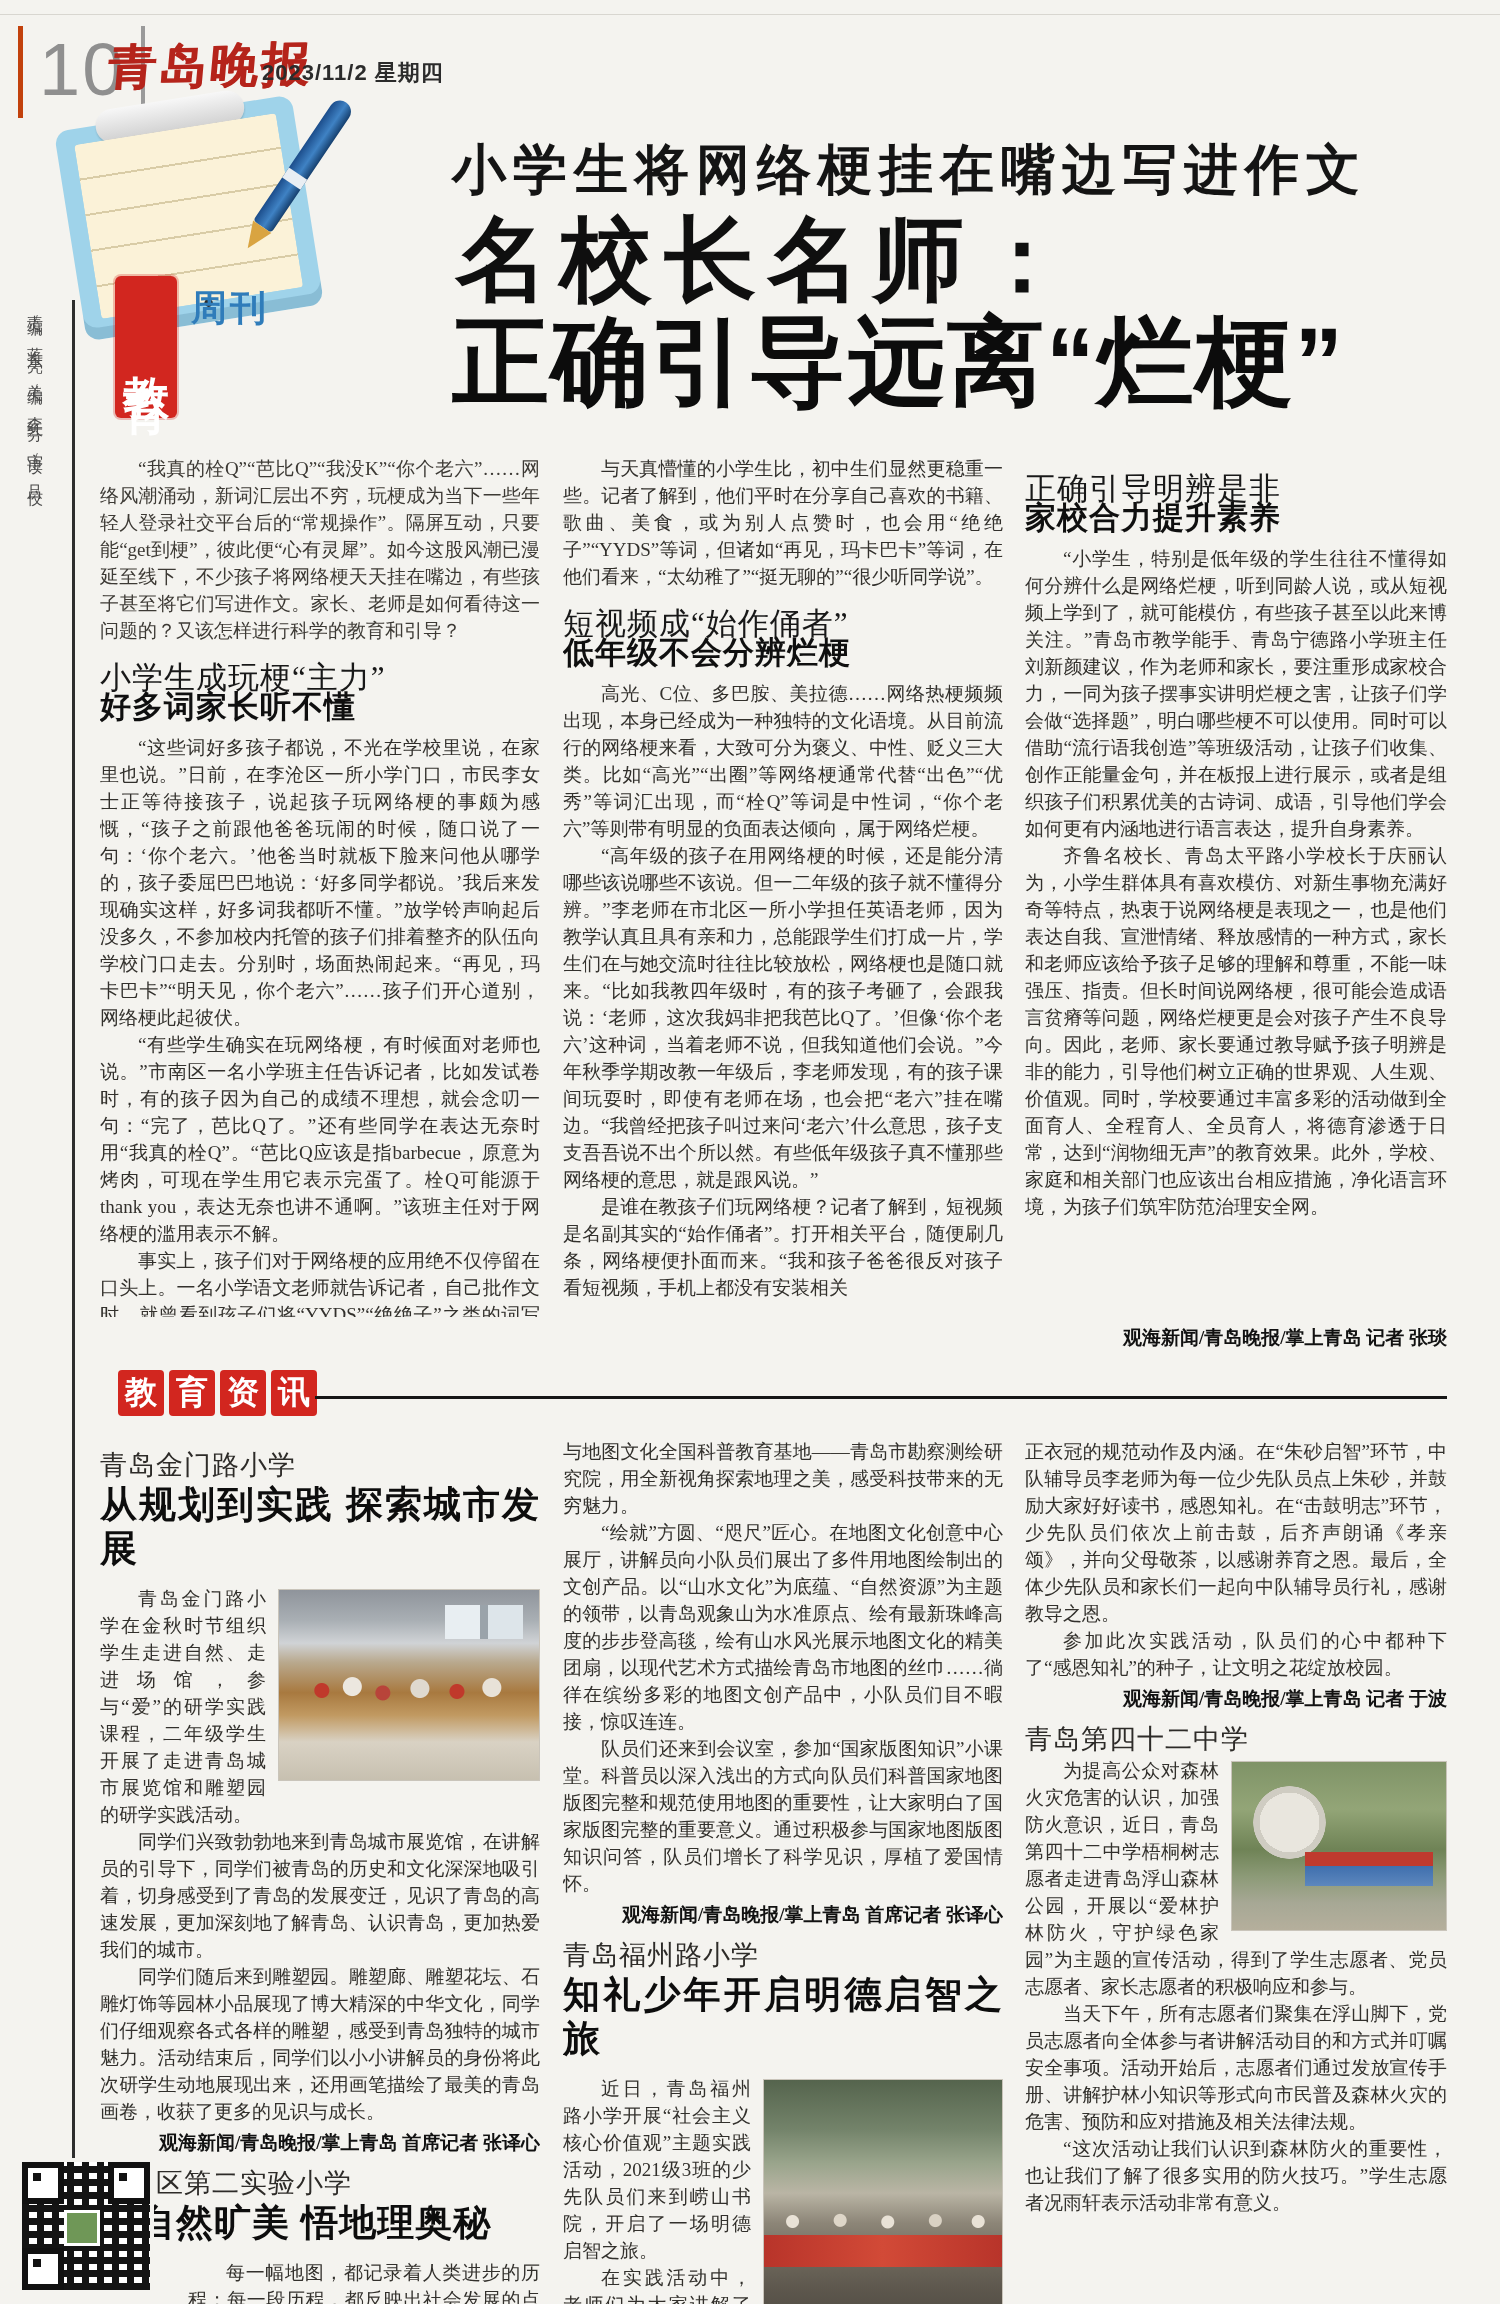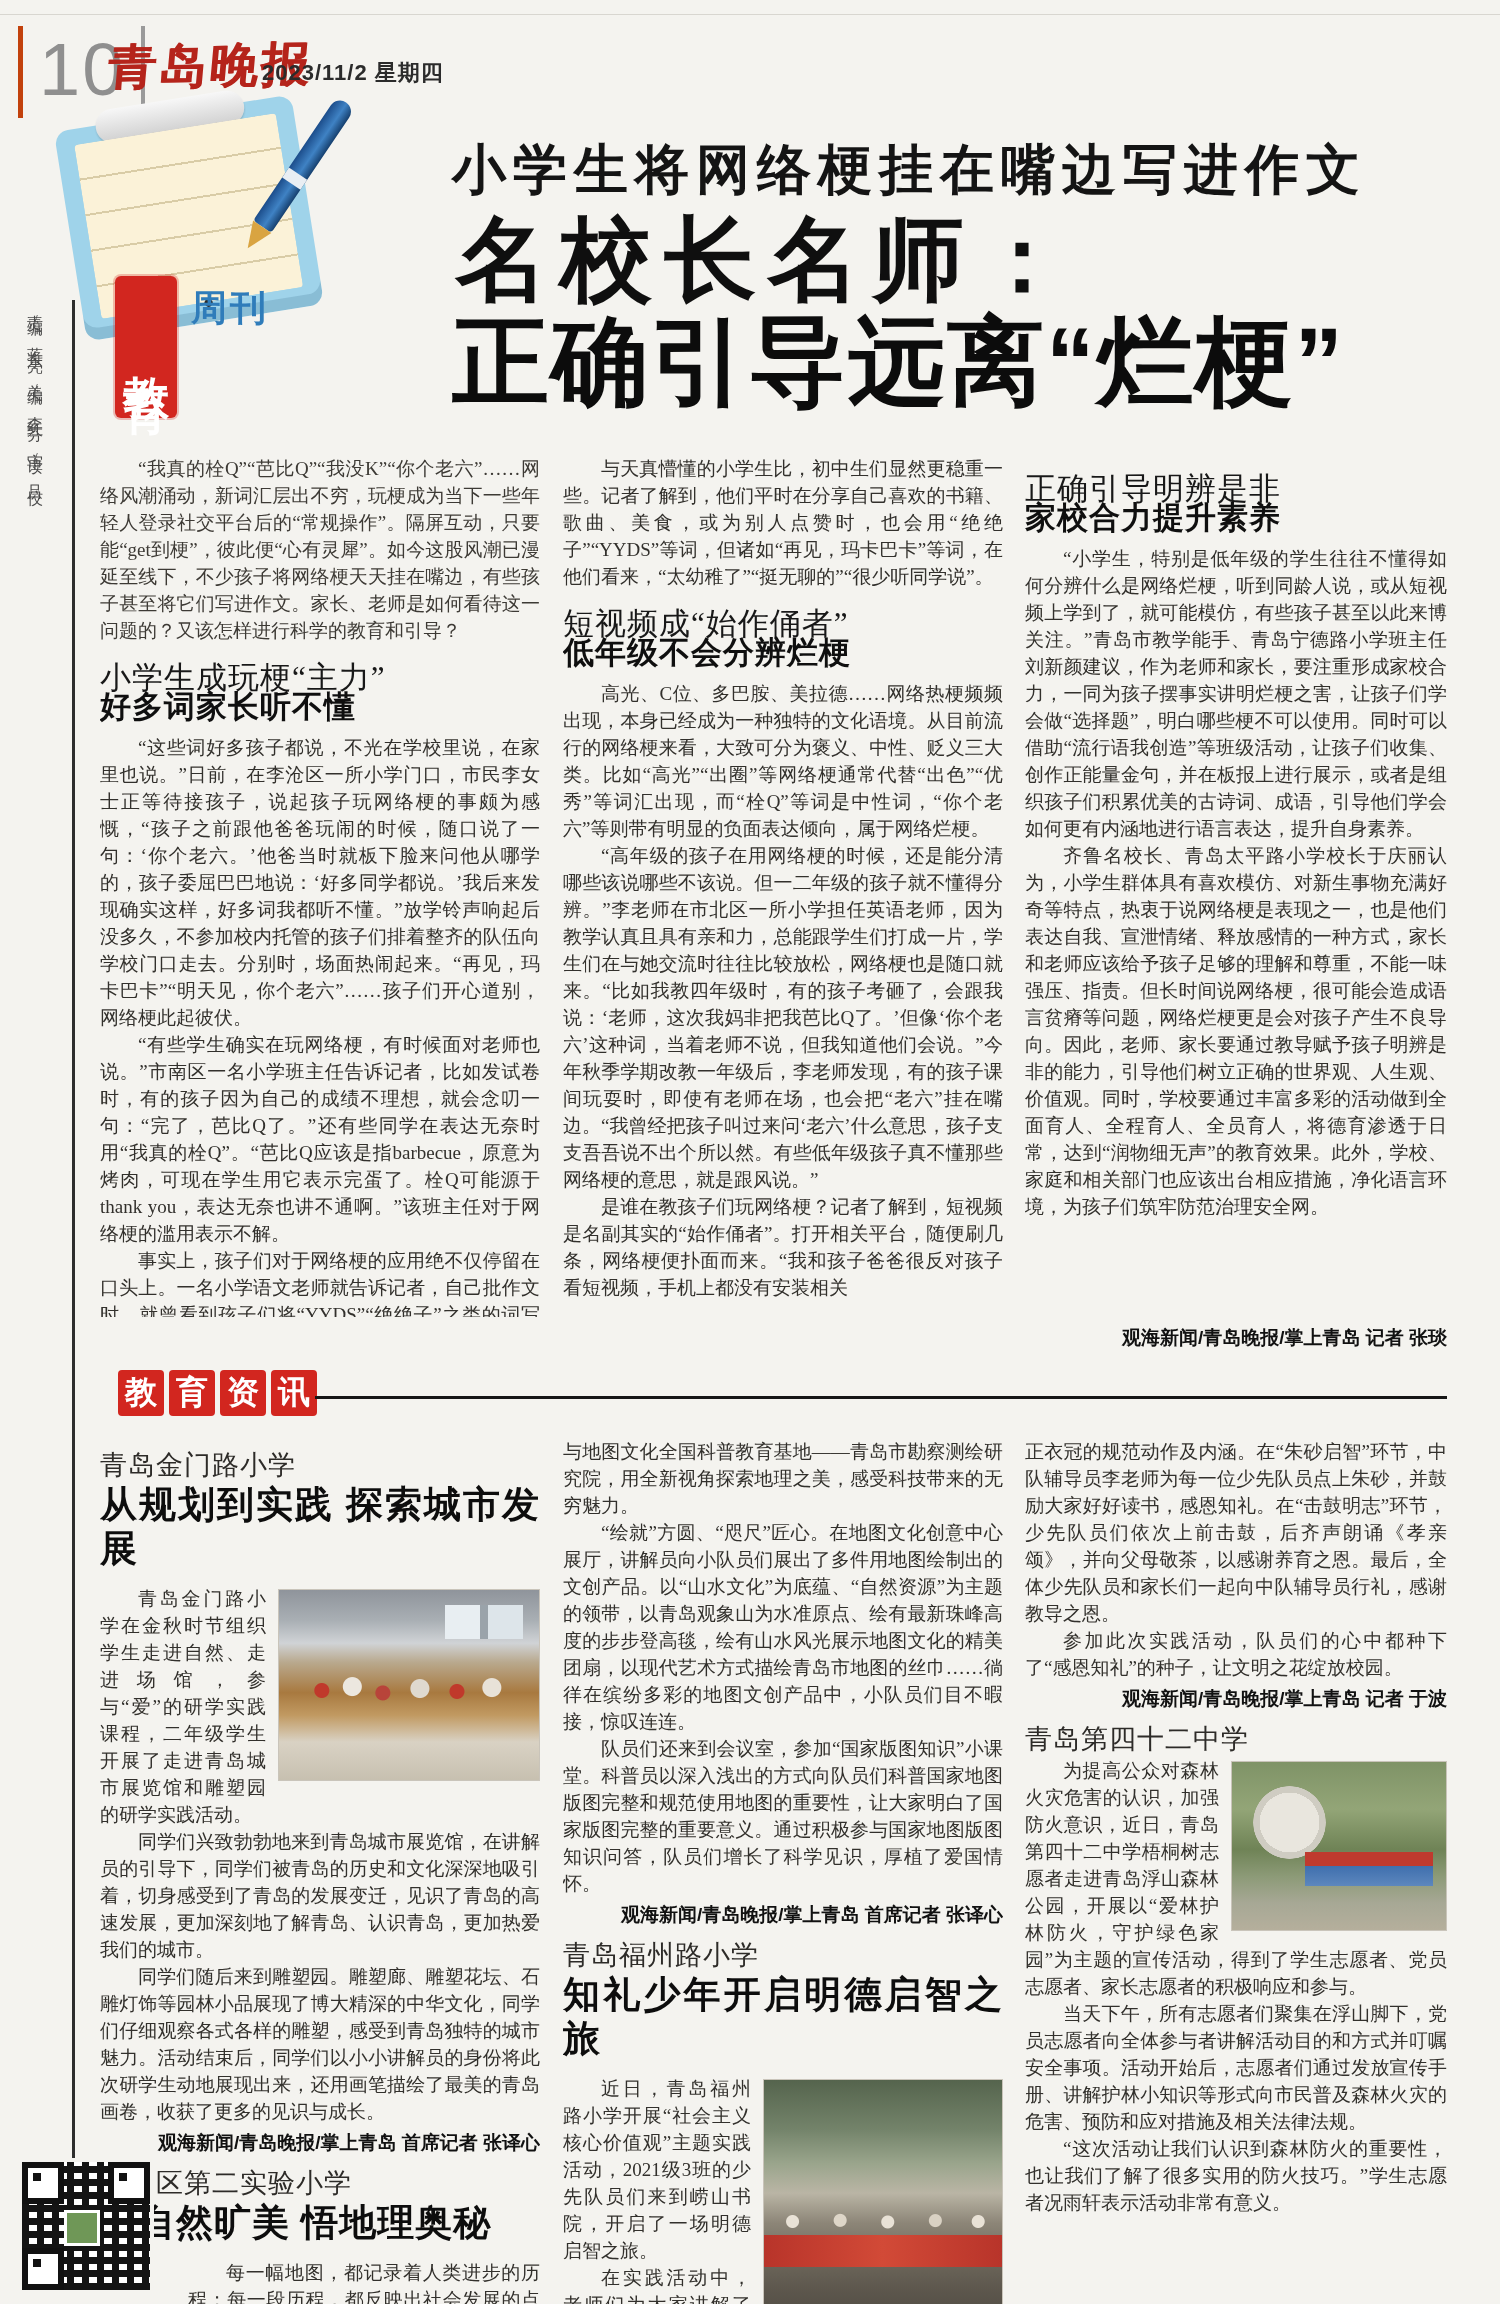--- a/index.html
+++ b/index.html
@@ -65,21 +65,21 @@
   .lead-col{position:absolute;top:455px;height:862px;overflow:hidden;text-align:justify;
     font-size:19px;line-height:27px;color:#32302c;}
   .lead-col p{margin:0;text-indent:2em;}
   .lead-col p.cont{text-indent:0;}
   .col1{left:100px;width:440px;}
   .col2{left:563px;width:440px;}
   .col3{left:1025px;width:422px;padding-bottom:36px;}
   .intro{color:#3d3a35;}
   .sh1{font-size:31px;font-weight:400;color:#181818;margin:20px 0 2px;letter-spacing:1px;}
   .sh2{font-size:31px;font-weight:800;color:#0f0f0f;margin:2px 0 14px;letter-spacing:1px;}
-  .byline{font-family:Liberation Sans, sans-serif;font-weight:700;font-size:19px;
+  .byline{font-family:Liberation Serif, serif;font-weight:700;font-size:19px;
     text-align:right;color:#111;margin-top:4px;}
   .byline-abs{position:absolute;right:0;bottom:0;background:#f4f3ef;padding:4px 0 2px 10px;}
 
   
   .news-label{position:absolute;left:118px;top:1370px;display:flex;gap:5px;}
   .label-box{width:46px;height:46px;background:#d2261f;color:#fff;border-radius:4px;
     display:flex;align-items:center;justify-content:center;
     font-family:"Liberation Sans","DejaVu Sans",sans-serif;font-weight:800;font-size:32px;}
   .label-rule{position:absolute;left:315px;top:1396px;width:1132px;height:3px;background:#161616;}
 

